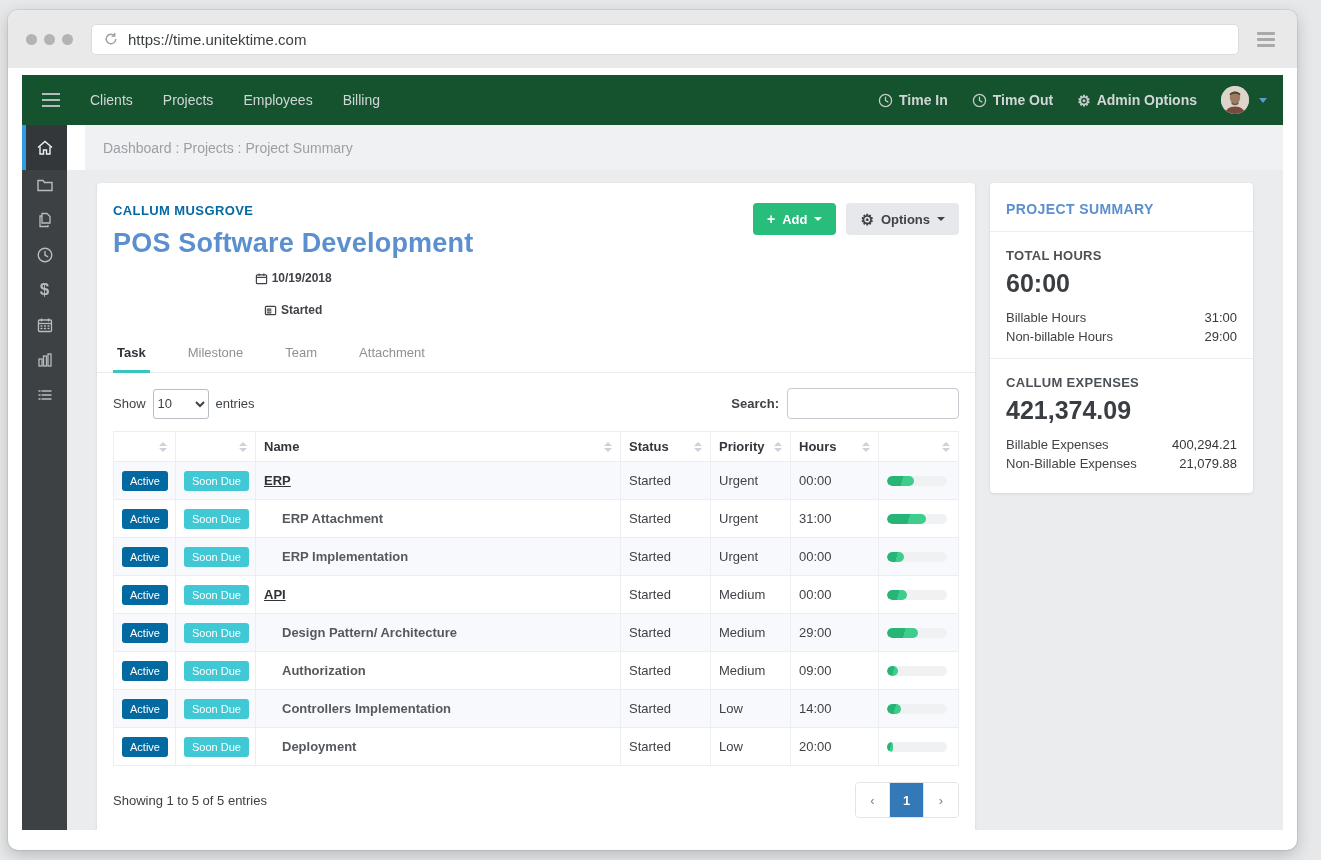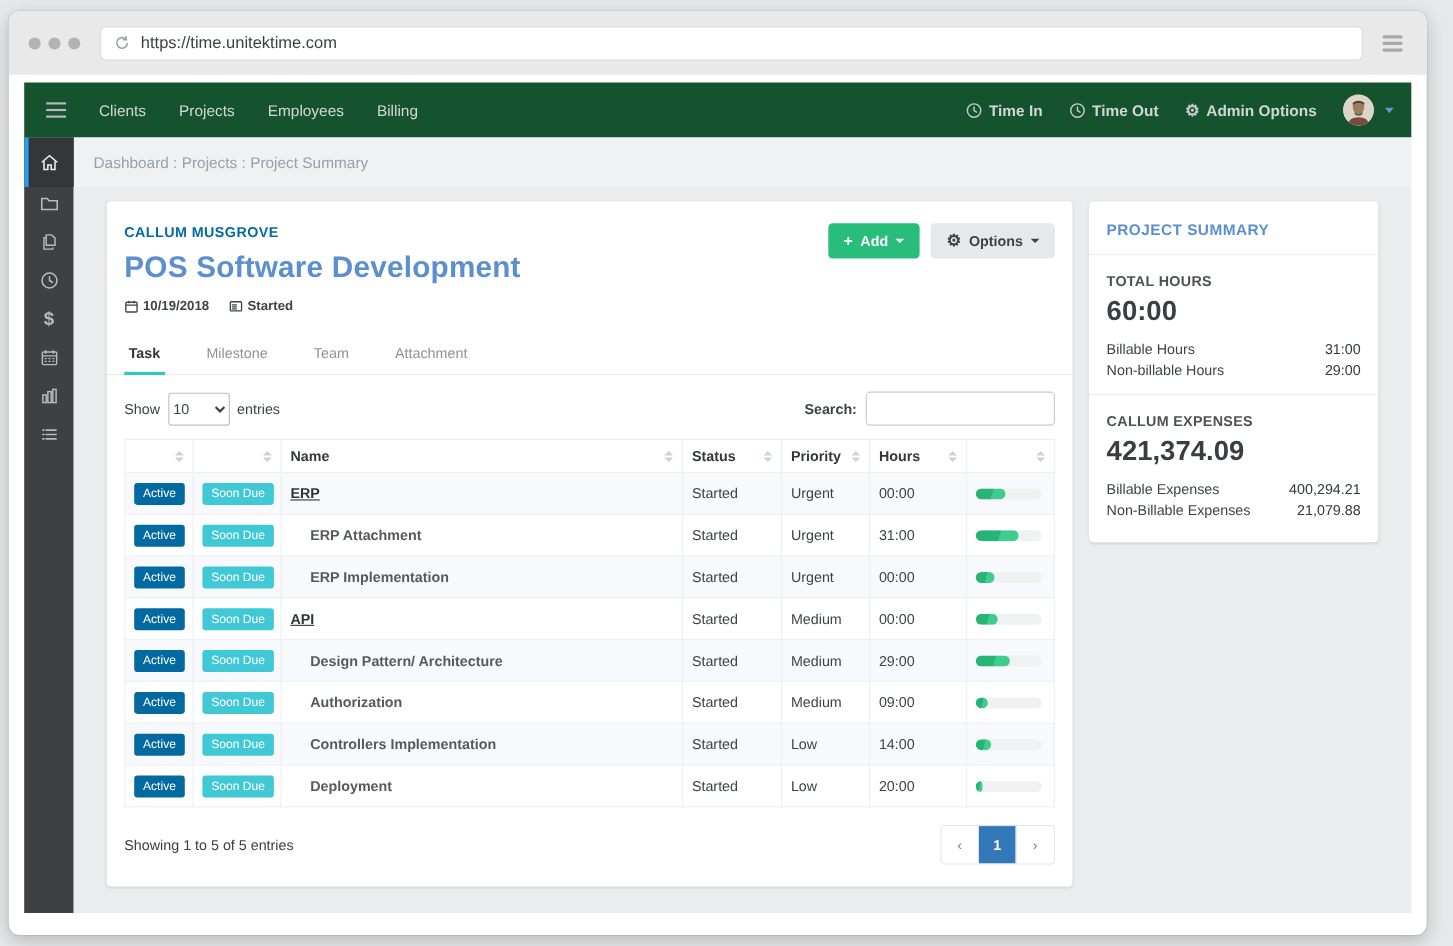--- a/index.html
+++ b/index.html
@@ -64,33 +64,33 @@
   .side-item.first { height:45px; }
   .side-item.active { background:#33373a; }
   .side-item.active::before {
     content:""; position:absolute; left:0; top:0; bottom:0; width:4px; background:#2d9ce5;
   }
   .side-item svg { stroke:#b9bcbe; }
   .side-item.active svg { stroke:#eef0f1; }
   .dollar { font-size:17px; color:#b9bcbe; font-weight:bold; }
 
   .main-col { flex:1; display:flex; flex-direction:column; min-width:0; }
-  .breadcrumb-bar { height:45px; background:#f0f1f2; display:flex; align-items:center; padding:0 18px; flex-shrink:0; }
+  .breadcrumb-bar { height:45px; background:#f0f1f2; display:flex; align-items:center; padding:0 18px; flex-shrink:0;margin-left:18px; }
   .breadcrumb { font-size:14px; color:#9aa0a6; }
 
   .content { flex:1; background:#eaecee; display:flex; align-items:flex-start; gap:15px; padding:13px 30px; overflow:hidden; }
   .card { background:#fff; border-radius:4px; box-shadow:0 1px 3px rgba(0,0,0,0.10); }
   .main-card { flex:1; min-width:0; }
   .summary-card { width:263px; flex-shrink:0; }
 
   
   .proj-head { display:flex; justify-content:space-between; padding:20px 16px 0; }
   .client-name { font-size:13px; font-weight:bold; color:#0369a1; letter-spacing:0.4px; }
   .proj-title { font-size:27px; font-weight:bold; color:#5b8fce; margin-top:10px; letter-spacing:0.2px; }
-  .proj-meta { display:flex; gap:18px; margin-top:12px; align-items:center; }
+  .proj-meta { display:flex; gap:18px; margin-top:12px; align-items:center;flex-direction:column; }
   .meta-item { display:flex; align-items:center; gap:4px; font-size:12px; font-weight:bold; color:#3f4347; }
   .btn-row { display:flex; gap:10px; align-items:flex-start; padding-top:0; }
   .btn { height:32px; border-radius:4px; display:flex; align-items:center; gap:7px; padding:0 14px; font-size:13px; font-weight:bold; border:none; }
   .btn-add { background:#29bd7c; color:#fff; }
   .btn-options { background:#e6e8ec; color:#3f4347; }
   .plus { font-size:14px; font-weight:bold; line-height:1; }
   .caret-sm { width:0; height:0; border-left:4px solid transparent; border-right:4px solid transparent; border-top:4px solid currentColor; }
 
   
   .tabs { display:flex; gap:34px; padding:0 16px; border-bottom:1px solid #e9ebee; margin-top:16px; }

